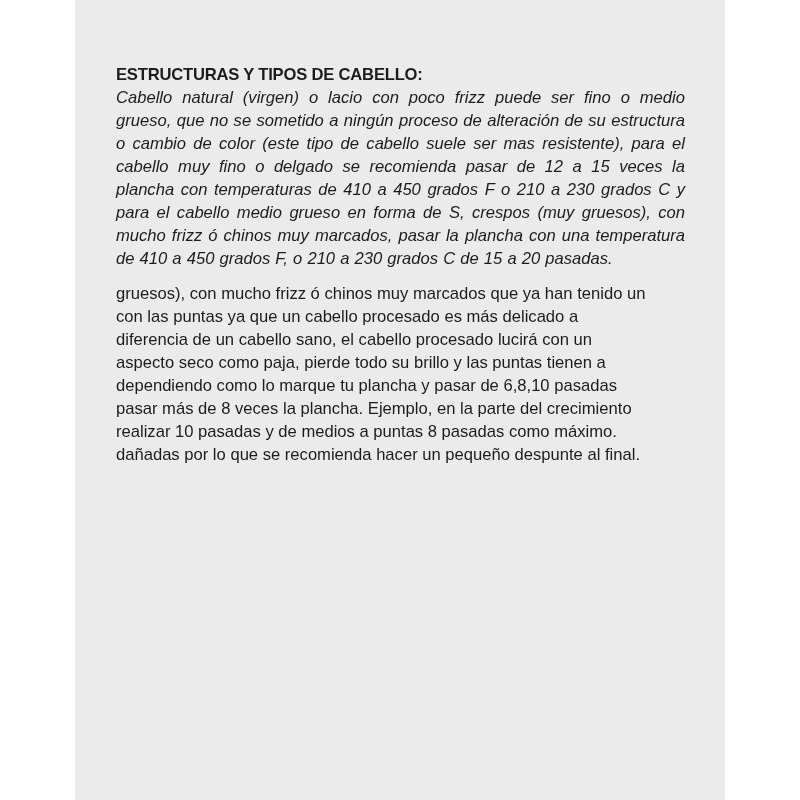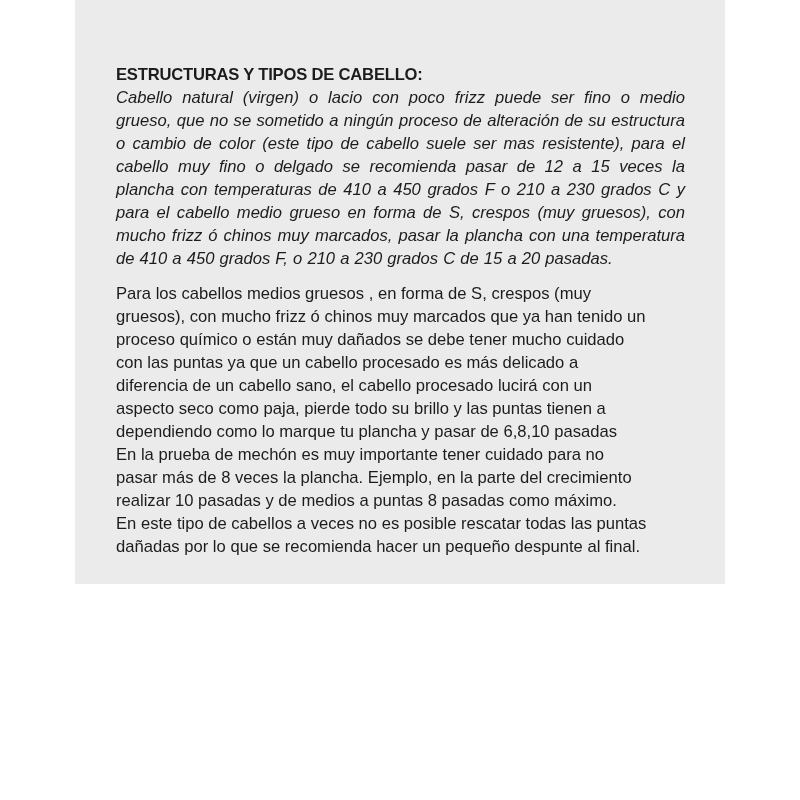--- a/index.html
+++ b/index.html
@@ -8,21 +8,21 @@
       width: 800px;
       height: 800px;
       background: #ffffff;
       overflow: hidden;
     }
     .page {
       position: absolute;
       left: 75px;
       top: 0;
       width: 650px;
-      height: 584px;
+      height: 800px;
       background: #ebebeb;
     }
     .content {
       position: absolute;
       left: 41px;
       top: 63px;
       width: 569px;
       font-family: "Liberation Sans", sans-serif;
       color: #1c1c1c;
       font-size: 16.6px;
@@ -58,29 +58,25 @@
 <div class="page">
   <div class="content">
 
     <div class="section1">
       <p class="heading">ESTRUCTURAS Y TIPOS DE CABELLO:</p>
       <p class="body">Cabello natural (virgen) o lacio con poco frizz puede ser fino o medio grueso, que no se sometido a ningún proceso de alteración de su estructura o cambio de color (este tipo de cabello suele ser mas resistente), para el cabello muy fino o delgado se recomienda pasar de 12 a 15 veces la plancha con temperaturas de 410 a 450 grados F o 210 a 230 grados C y para el cabello medio grueso en forma de S, crespos (muy gruesos), con mucho frizz ó chinos muy marcados, pasar la plancha con una temperatura de 410 a 450 grados F, o 210 a 230 grados C de 15 a 20 pasadas.</p>
     </div>
 
     <div class="section2">
       <div class="body">
-        <span class="line">Para los cabellos medios gruesos , en forma de S, crespos (muy</span>
         <span class="line">gruesos), con mucho frizz ó chinos muy marcados que ya han tenido un</span>
-        <span class="line">proceso químico o están muy dañados se debe tener mucho cuidado</span>
         <span class="line">con las puntas ya que un cabello procesado es más delicado a</span>
         <span class="line">diferencia de un cabello sano, el cabello procesado lucirá con un</span>
         <span class="line">aspecto seco como paja, pierde todo su brillo y las puntas tienen a</span>
         <span class="line">dependiendo como lo marque tu plancha y pasar de 6,8,10  pasadas</span>
-        <span class="line">En la prueba de mechón es muy importante tener cuidado para no</span>
         <span class="line">pasar más de 8 veces la plancha. Ejemplo, en la parte del crecimiento</span>
         <span class="line">realizar 10 pasadas y de medios a puntas 8 pasadas como máximo.</span>
-        <span class="line">En este tipo de cabellos a veces no es posible rescatar todas las puntas</span>
         <span class="line">dañadas por lo que se recomienda hacer un pequeño despunte al final.</span>
       </div>
     </div>
 
   </div>
 </div>
 
 </body></html>

